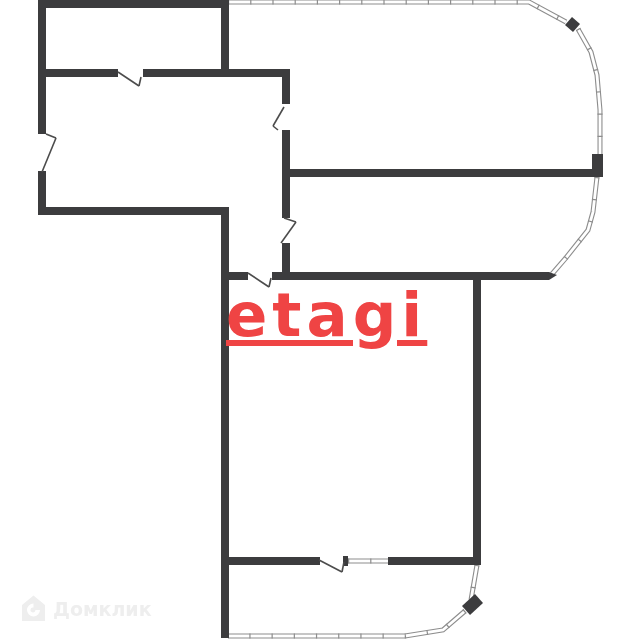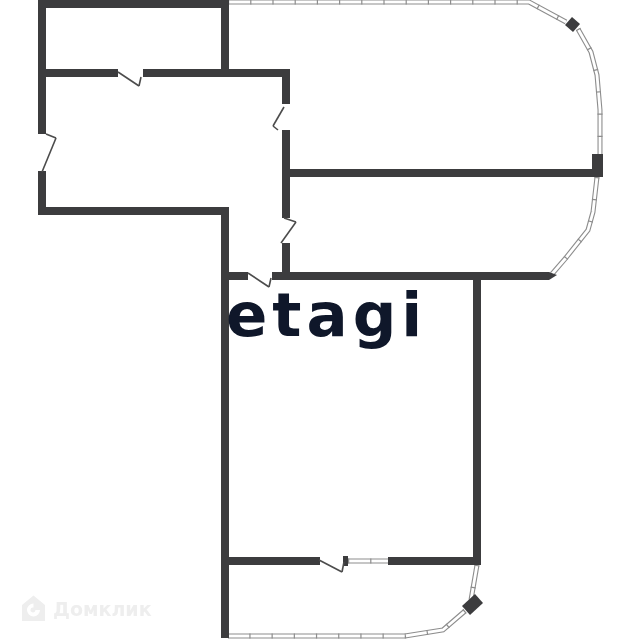--- a/index.html
+++ b/index.html
@@ -111,21 +111,21 @@
         <line x1="273" y1="126" x2="278" y2="130" stroke="#4c4c4c" stroke-width="1.6"></line>
         <line x1="284" y1="218" x2="296" y2="222" stroke="#4c4c4c" stroke-width="1.6"></line>
         <line x1="296" y1="222" x2="281" y2="243" stroke="#4c4c4c" stroke-width="1.6"></line>
         <line x1="248" y1="273" x2="269" y2="287" stroke="#4c4c4c" stroke-width="1.6"></line>
         <line x1="269" y1="287" x2="271" y2="278" stroke="#4c4c4c" stroke-width="1.6"></line>
         <line x1="319" y1="560" x2="342" y2="572" stroke="#4c4c4c" stroke-width="1.6"></line>
         <line x1="342" y1="572" x2="344" y2="562" stroke="#4c4c4c" stroke-width="1.6"></line>
       </g>
   </svg>
 
-  <div class="etagi-watermark" style="color: #0f172a;">etagi</div>
+  <div class="etagi-watermark" style="color: #ef4444; text-decoration: underline;">etagi</div>
 
   <div class="domclick-watermark">
     <span style="display:inline-flex;">
       <svg width="27" height="29" viewBox="0 0 27 29" xmlns="http://www.w3.org/2000/svg">
         <path id="domclick-house-path" d="M2 11 L13.5 1.5 L25 11 V27 H2 Z M13.5 9.5 A6.5 6.5 0 1 0 20 16 H15.5 A2.5 2.5 0 1 1 13.5 13.5 Z" fill-rule="evenodd" fill="#eeeeee"></path>
       </svg>
     </span>
     <span class="domclick-text" style="color: rgb(238, 238, 238);">Домклик</span>
   </div>
 

